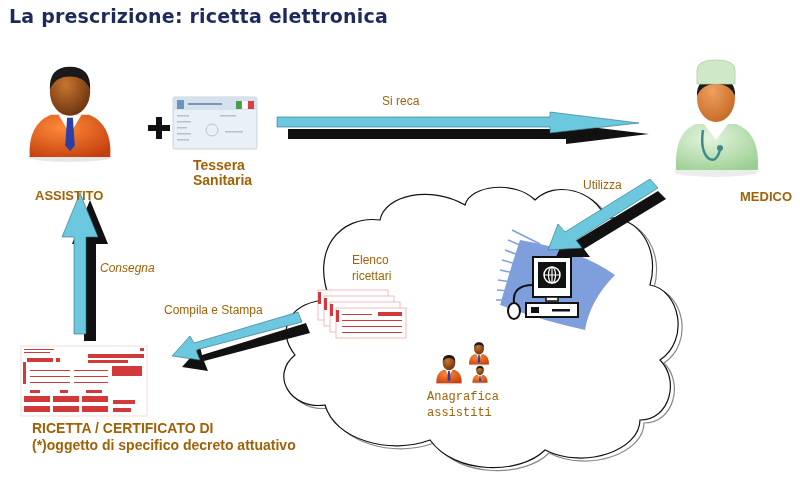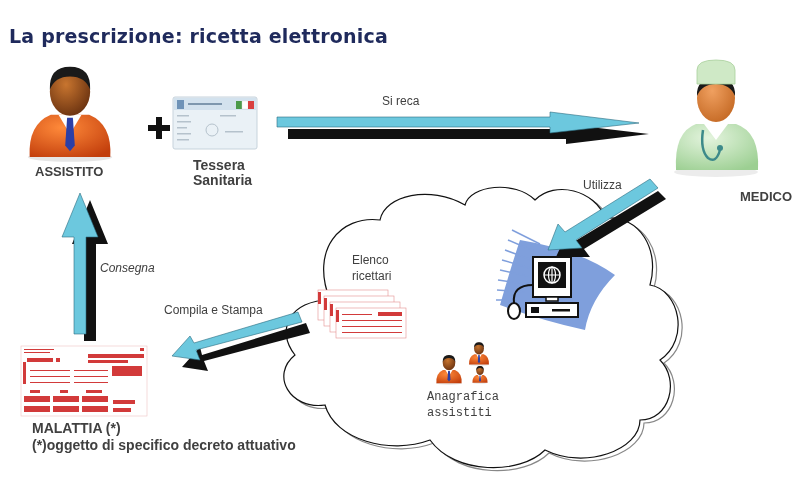--- a/index.html
+++ b/index.html
@@ -1,20 +1,20 @@
 <!DOCTYPE html>
 <html><head>
 <meta charset="utf-8">
 <style>
   html, body { margin: 0; padding: 0; background: #ffffff; }
   body { width: 800px; height: 497px; position: relative; overflow: hidden;
          font-family: "Liberation Sans", sans-serif; }
   .title { position: absolute; left: 9px; top: 5px; font-family: "DejaVu Sans", sans-serif;
-           font-weight: bold; font-size: 19px; color: #1f2a5c; letter-spacing: 0.2px; margin-top: 20px; }
-  .lbl { position: absolute; font-size: 12px; color: #404040; white-space: nowrap; }
+           font-weight: bold; font-size: 19px; color: #1f2a5c; letter-spacing: 0.2px; }
+  .lbl { position: absolute; font-size: 12px; color: #a16207; white-space: nowrap; }
   .lbl.bold { font-weight: bold; }
   svg.stage { position: absolute; left: 0; top: 0; }
   .big { font-size: 14px; font-weight: bold; line-height: 17px; }
   .note { font-size: 14px; font-weight: bold; }
 </style>
 </head>
 <body>
 
 <div class="title">La prescrizione: ricetta elettronica</div>
 
@@ -188,21 +188,21 @@
       <rect x="82" y="396" width="26" height="6"></rect>
         <rect x="113" y="400" width="22" height="4"></rect>
       <rect x="24" y="406" width="26" height="6"></rect>
         <rect x="53" y="406" width="26" height="6"></rect>
       <rect x="82" y="406" width="26" height="6"></rect>
         <rect x="113" y="408" width="18" height="4"></rect>
     </g>
   </g>
 </svg>
 
-<div class="lbl bold" style="left:35px;top:164px;font-size:13px;">ASSISTITO</div>
+<div class="lbl bold" style="left:35px;top:188px;font-size:13px;">ASSISTITO</div>
 
 <div class="lbl bold" style="left:193px;top:158px;font-size:14px;line-height:15px;">
   <div>Tessera</div>
   <div>Sanitaria</div>
 </div>
 
 <div class="lbl bold" style="left:696px;top:189px;font-size:13px;margin-left:44px;">MEDICO</div>
 
 <div class="lbl" style="left:382px;top:94px;">Si reca</div>
 <div class="lbl" style="left:583px;top:178px;">Utilizza</div>
@@ -213,15 +213,15 @@
   <div>Elenco</div>
   <div>ricettari</div>
 </div>
 
 <div class="lbl" style="left:427px;top:389px;line-height:16px;font-family:Liberation Mono, monospace;">
   <div>Anagrafica</div>
   <div>assistiti</div>
 </div>
 
 <div class="lbl" style="left:32px;top:420px;">
-  <div class="big">MALATTIA (*)</div>
+  <div class="big">RICETTA / CERTIFICATO DI</div>
   <div class="note">(*)oggetto di specifico decreto attuativo</div>
 </div>
 
 </body></html>

